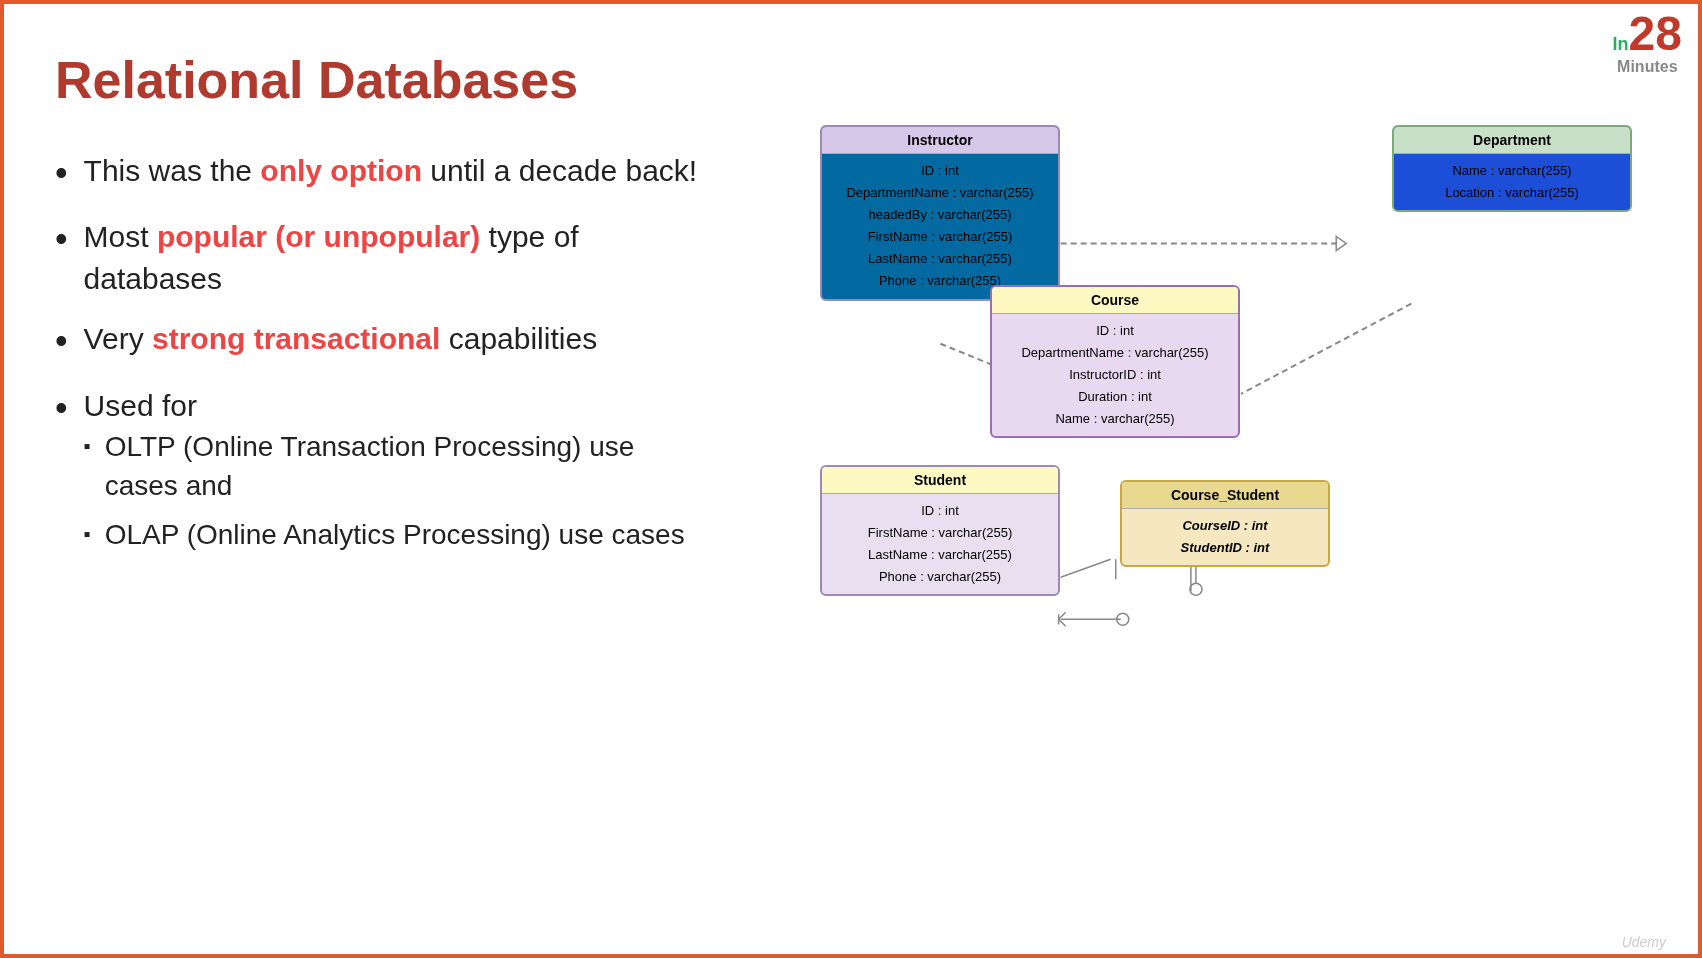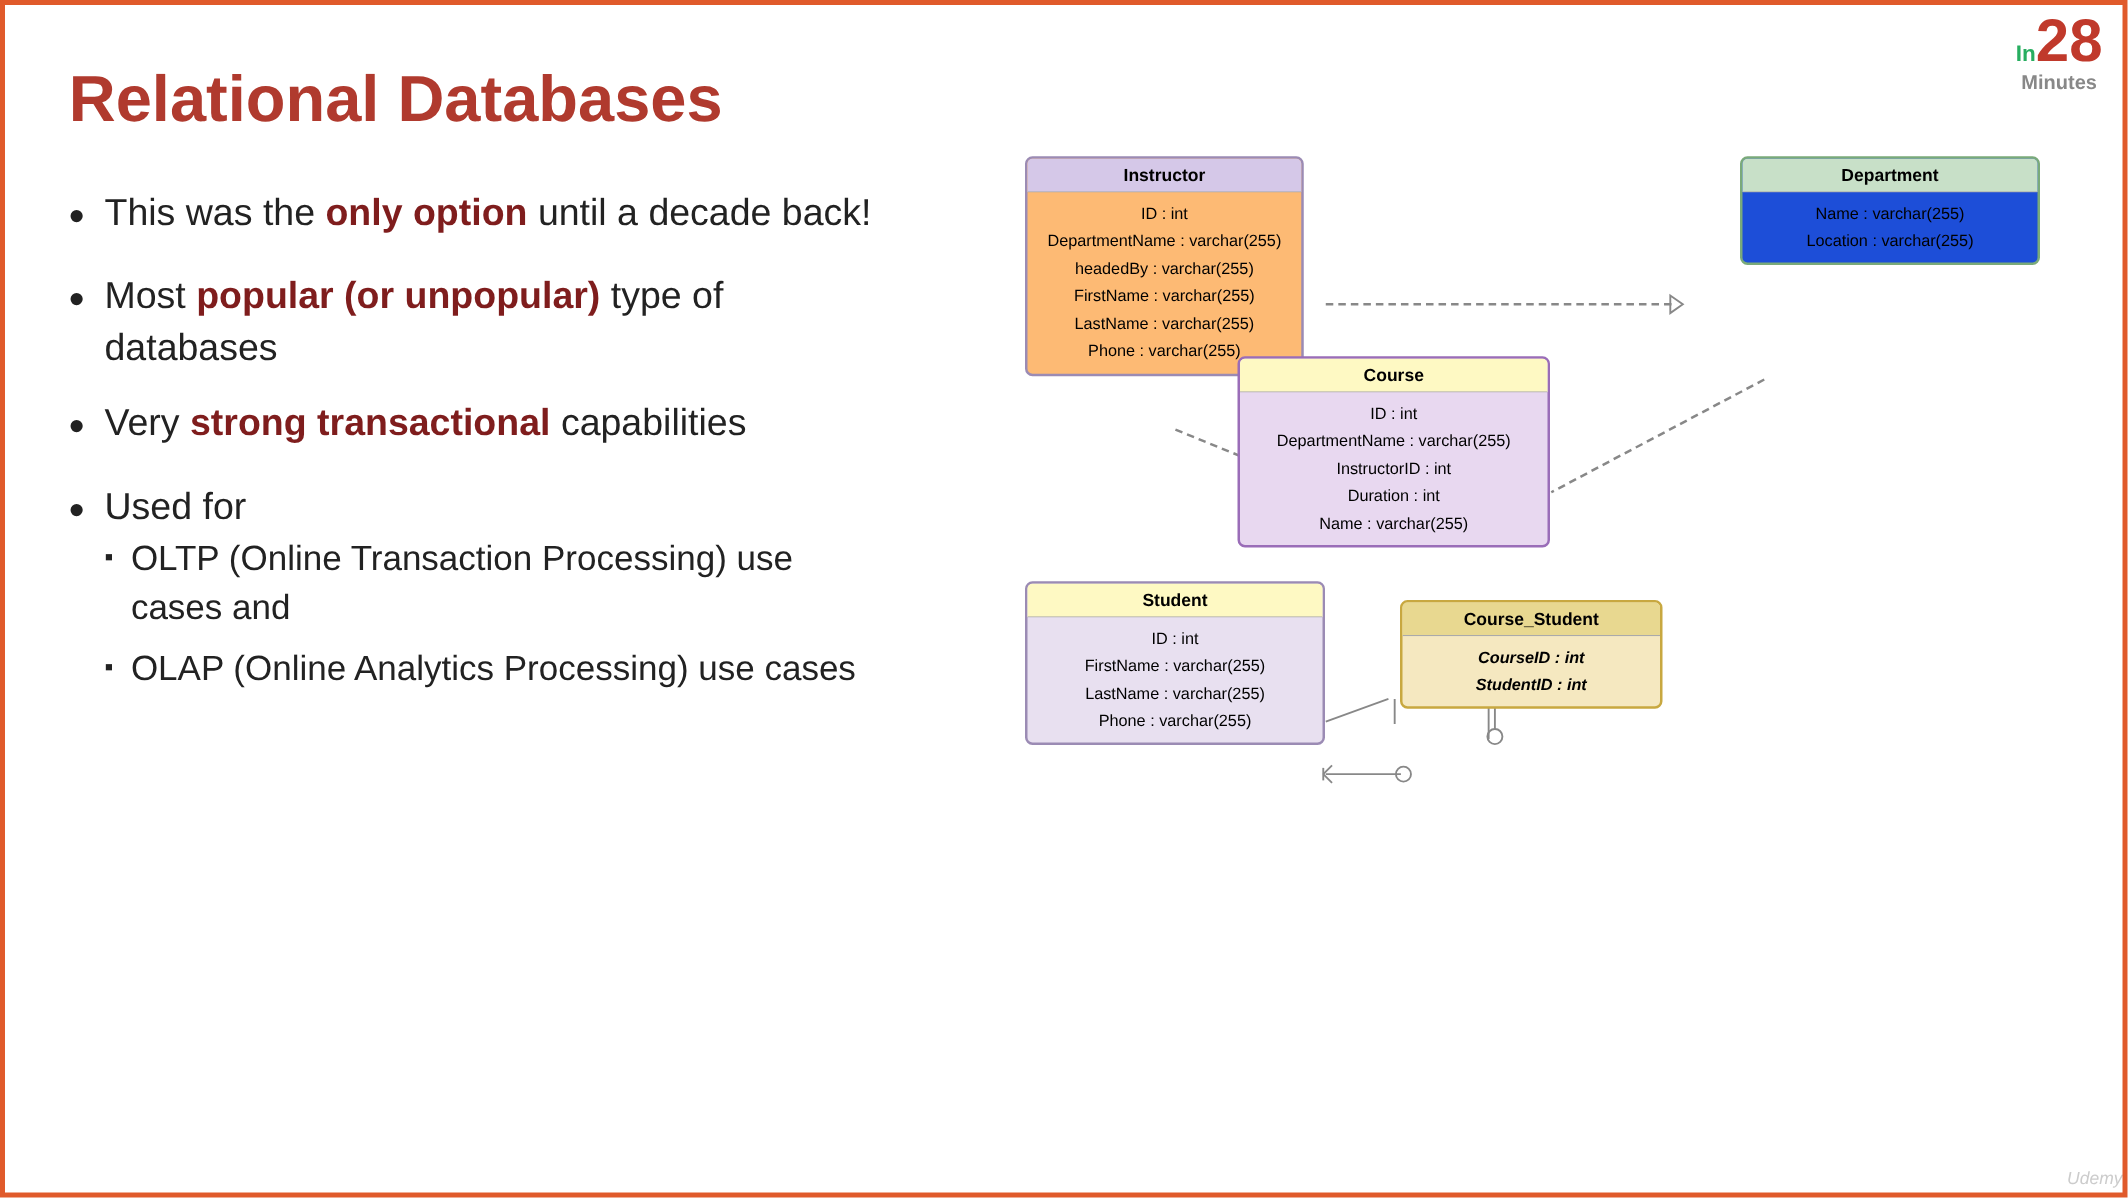--- a/index.html
+++ b/index.html
@@ -58,21 +58,21 @@
 
     .bullet-list > li::before {
       content: "•";
       font-size: 36px;
       color: #222;
       margin-right: 16px;
       flex-shrink: 0;
       margin-top: -2px;
     }
 
-    .bold { font-weight: 800; color: #7f1d1d; }
+    .bold { font-weight: 800; color: #ef4444; }
 
     .sub-list {
       list-style: none;
       padding: 0;
     }
 
     .sub-list li {
       display: flex;
       align-items: flex-start;
       font-size: 28px;
@@ -161,25 +161,25 @@
 
     .entity-body {
       padding: 6px 10px;
       line-height: 1.7;
       font-size: 13px;
       text-align: center;
     }
 
     
     .instructor-box {
-      background: #fdba74;
+      background: #0369a1;
       border-color: #9b8bb4;
       left: 40px;
       top: 100px;
-      width: 223px;
+      width: 240px;
     }
 
     .instructor-box .entity-header {
       background: #d5c8e8;
     }
 
     
     .department-box {
       background: #1d4ed8;
       border-color: #7aaa7a;
@@ -233,21 +233,21 @@
 
     .italic-bold {
       font-style: italic;
       font-weight: bold;
     }
 
     
     .watermark {
       position: absolute;
       bottom: 8px;
-      right: 4px;
+      right: 36px;
       font-size: 14px;
       color: #ccc;
       font-style: italic;
     }
   </style>
 </head>
 <body>
 
 <div class="slide-border"></div>
 

